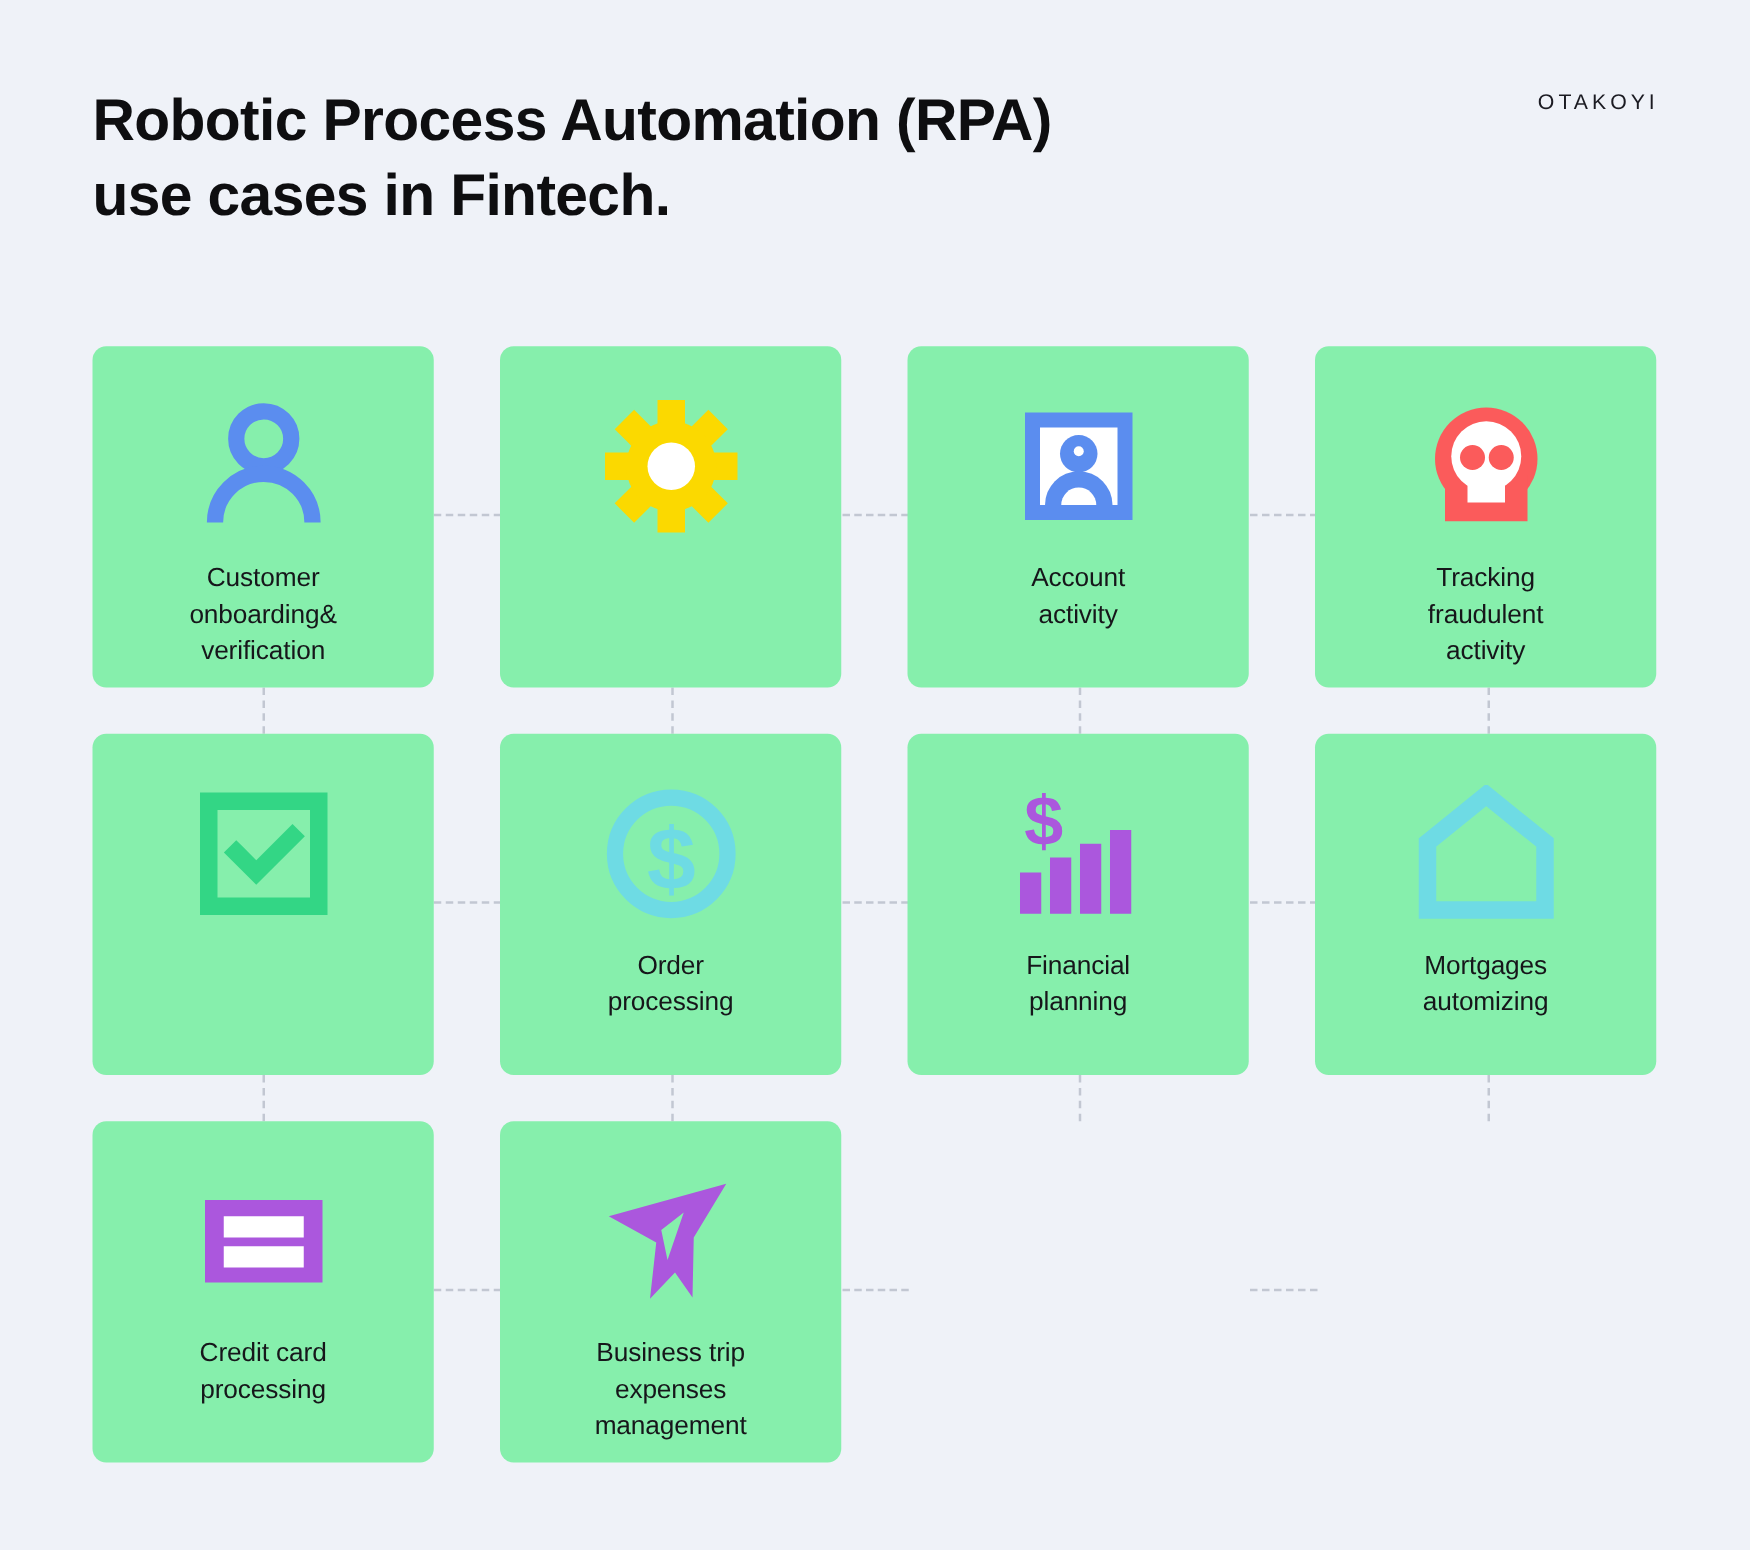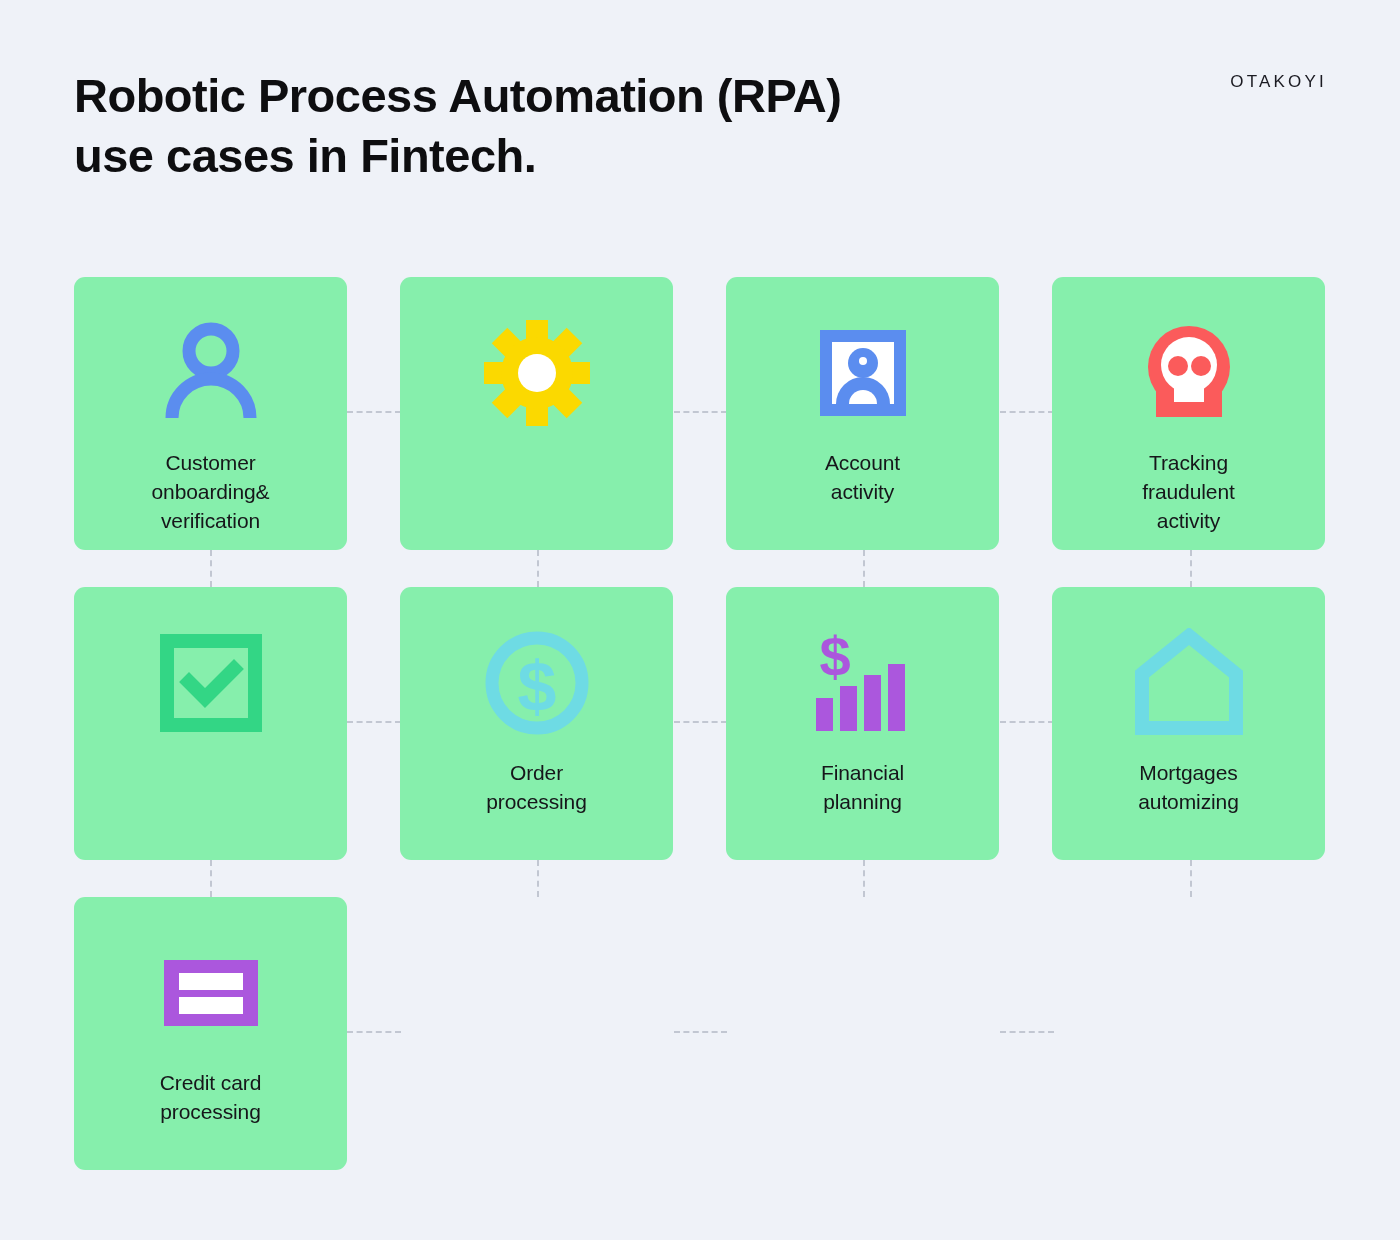--- a/index.html
+++ b/index.html
@@ -262,15 +262,26 @@
         <svg width="110" height="110" viewBox="0 0 110 110">
           <rect x="8" y="22" width="94" height="66" fill="#ab57dd"></rect>
           <rect x="23" y="35" width="64" height="17" fill="#ffffff"></rect>
           <rect x="23" y="59" width="64" height="17" fill="#ffffff"></rect>
         </svg>
       </div>
       <div class="card-label">Credit card
 processing</div>
     </div>
 
+    <div class="card">
+      <div class="icon-wrap">
+        <svg width="110" height="110" viewBox="0 0 110 110">
+          <path d="M99 9 L5 35 L43 56 L38 101 L58 80 L72 100 L73 52 Z
+                   M65 32 L47 46 L52 70 Z" fill="#ab57dd" fill-rule="evenodd"></path>
+        </svg>
+      </div>
+      <div class="card-label">Business trip
+expenses
+management</div>
+    </div>
 
   </div>
 </div>
 
 </body></html>

